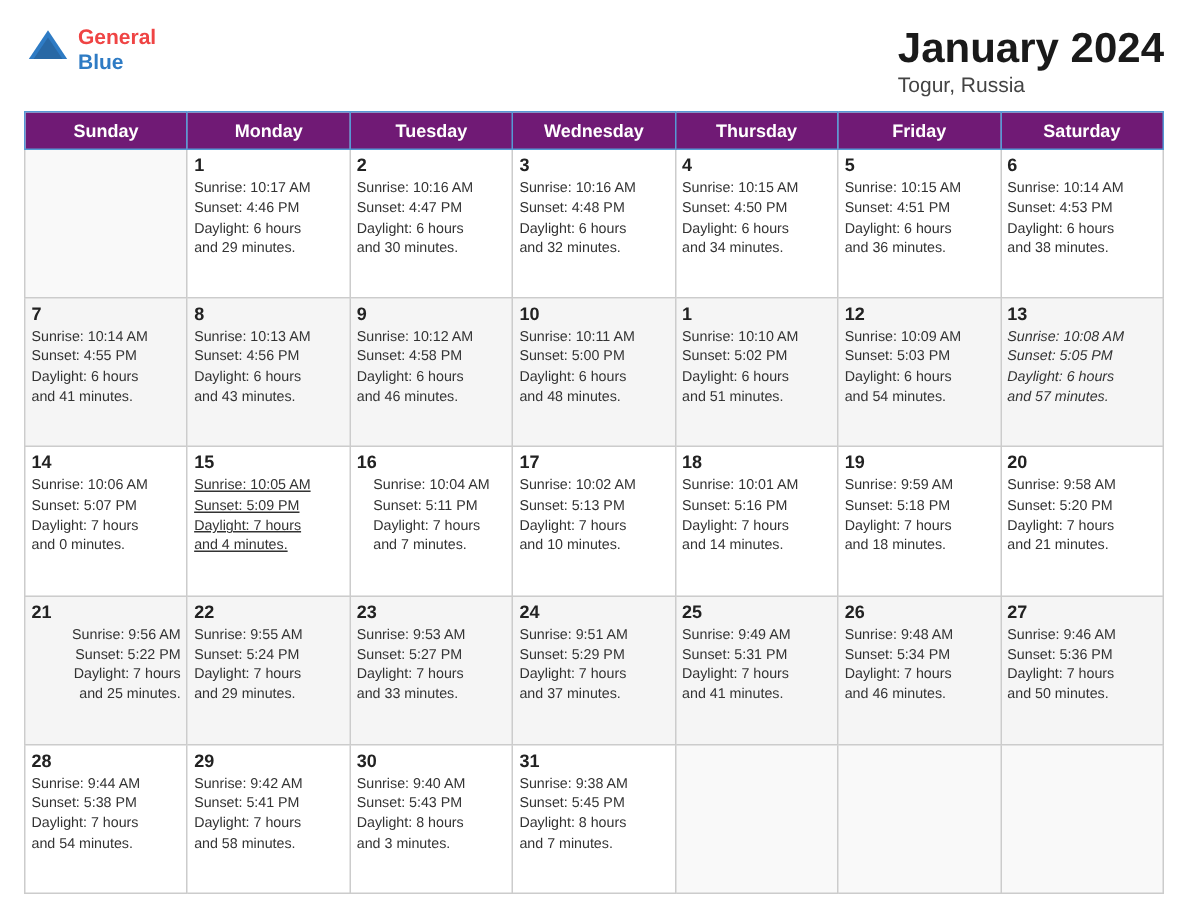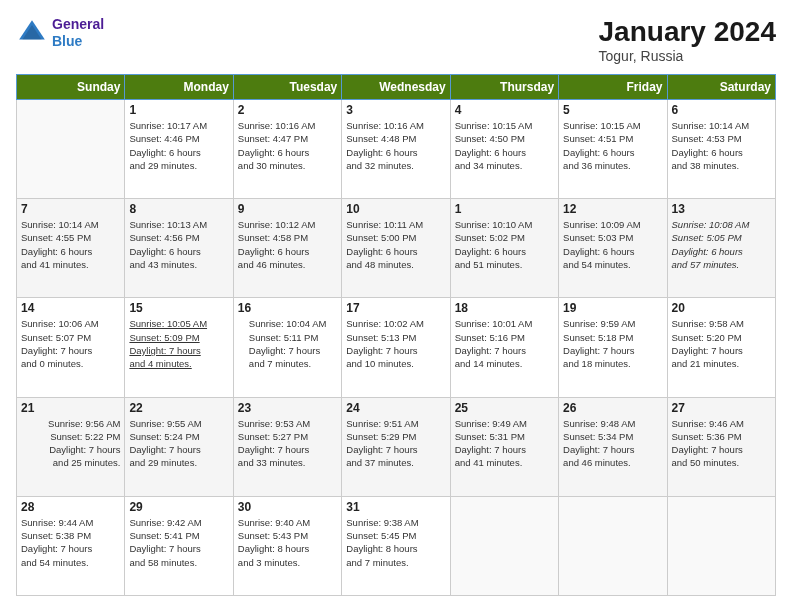--- a/index.html
+++ b/index.html
@@ -52,26 +52,26 @@
       color: #444;
     }
     .calendar {
       flex: 1;
       border: 1px solid #ccc;
       border-collapse: collapse;
       width: 100%;
       table-layout: fixed;
     }
     .calendar thead tr th {
-      background: #4d7c0f;
+      background: #701a75;
       color: #fff;
       font-size: 12px;
       font-weight: bold;
       padding: 5px 4px;
-      text-align: right;
+      text-align: center;
       border: 1px solid #5599d4;
     }
     .calendar tbody tr td {
       border: 1px solid #ccc;
       vertical-align: top;
       padding: 3px 4px;
       font-size: 10px;
       color: #222;
       height: 88px;
     }
@@ -96,21 +96,21 @@
 <body>
 
 <div class="page">
   <div class="header">
     <div class="logo">
       <svg class="logo-icon" viewBox="0 0 40 40">
         <polygon points="20,4 36,28 4,28" fill="#2e7bc4"></polygon>
         <polygon points="20,10 32,28 8,28" fill="#1a3a5c" opacity="0.3"></polygon>
       </svg>
       <div class="logo-text">
-        <div><span style="color:#4c1d95">General</span></div>
+        <div><span style="color:#ef4444">General</span></div>
         <div><span class="logo-blue">Blue</span></div>
       </div>
     </div>
     <div class="title-block">
       <div class="main-title">January 2024</div>
       <div class="subtitle">Togur, Russia</div>
     </div>
   </div>
 
   <table class="calendar">

